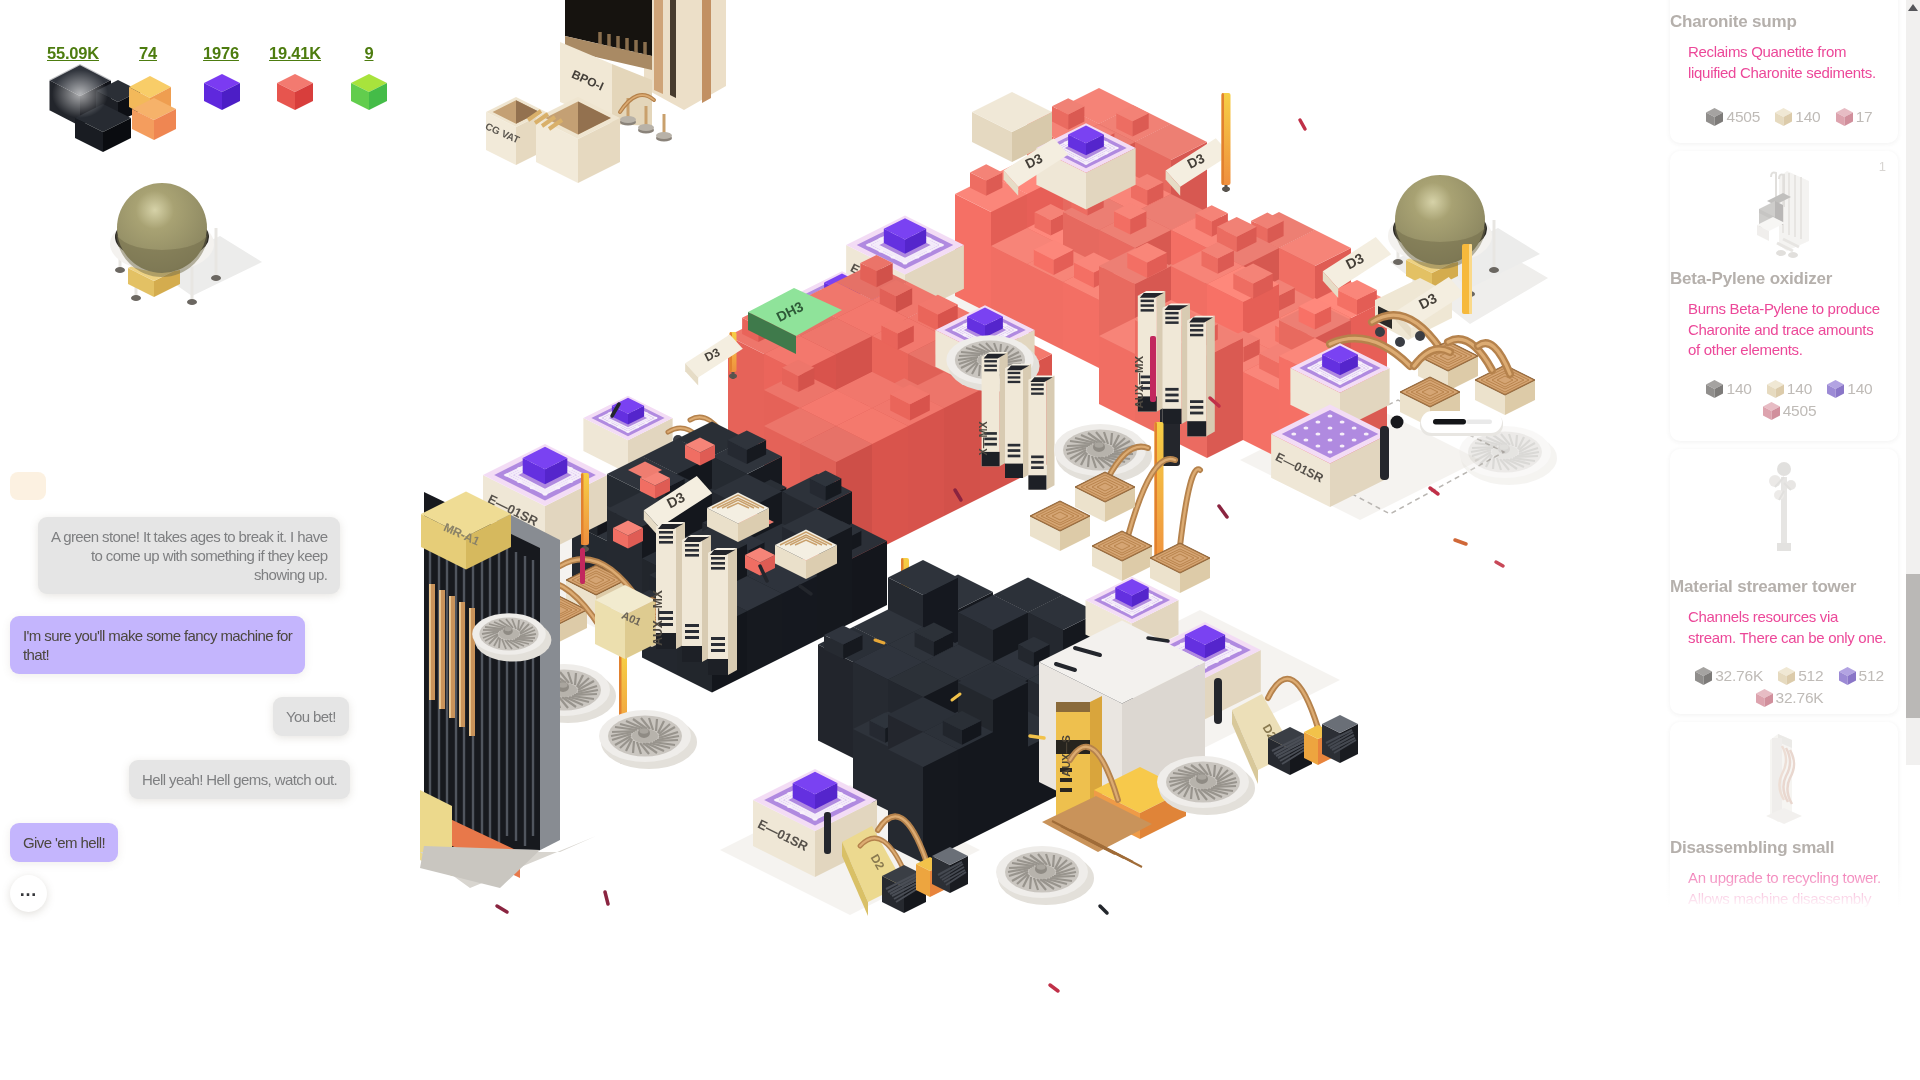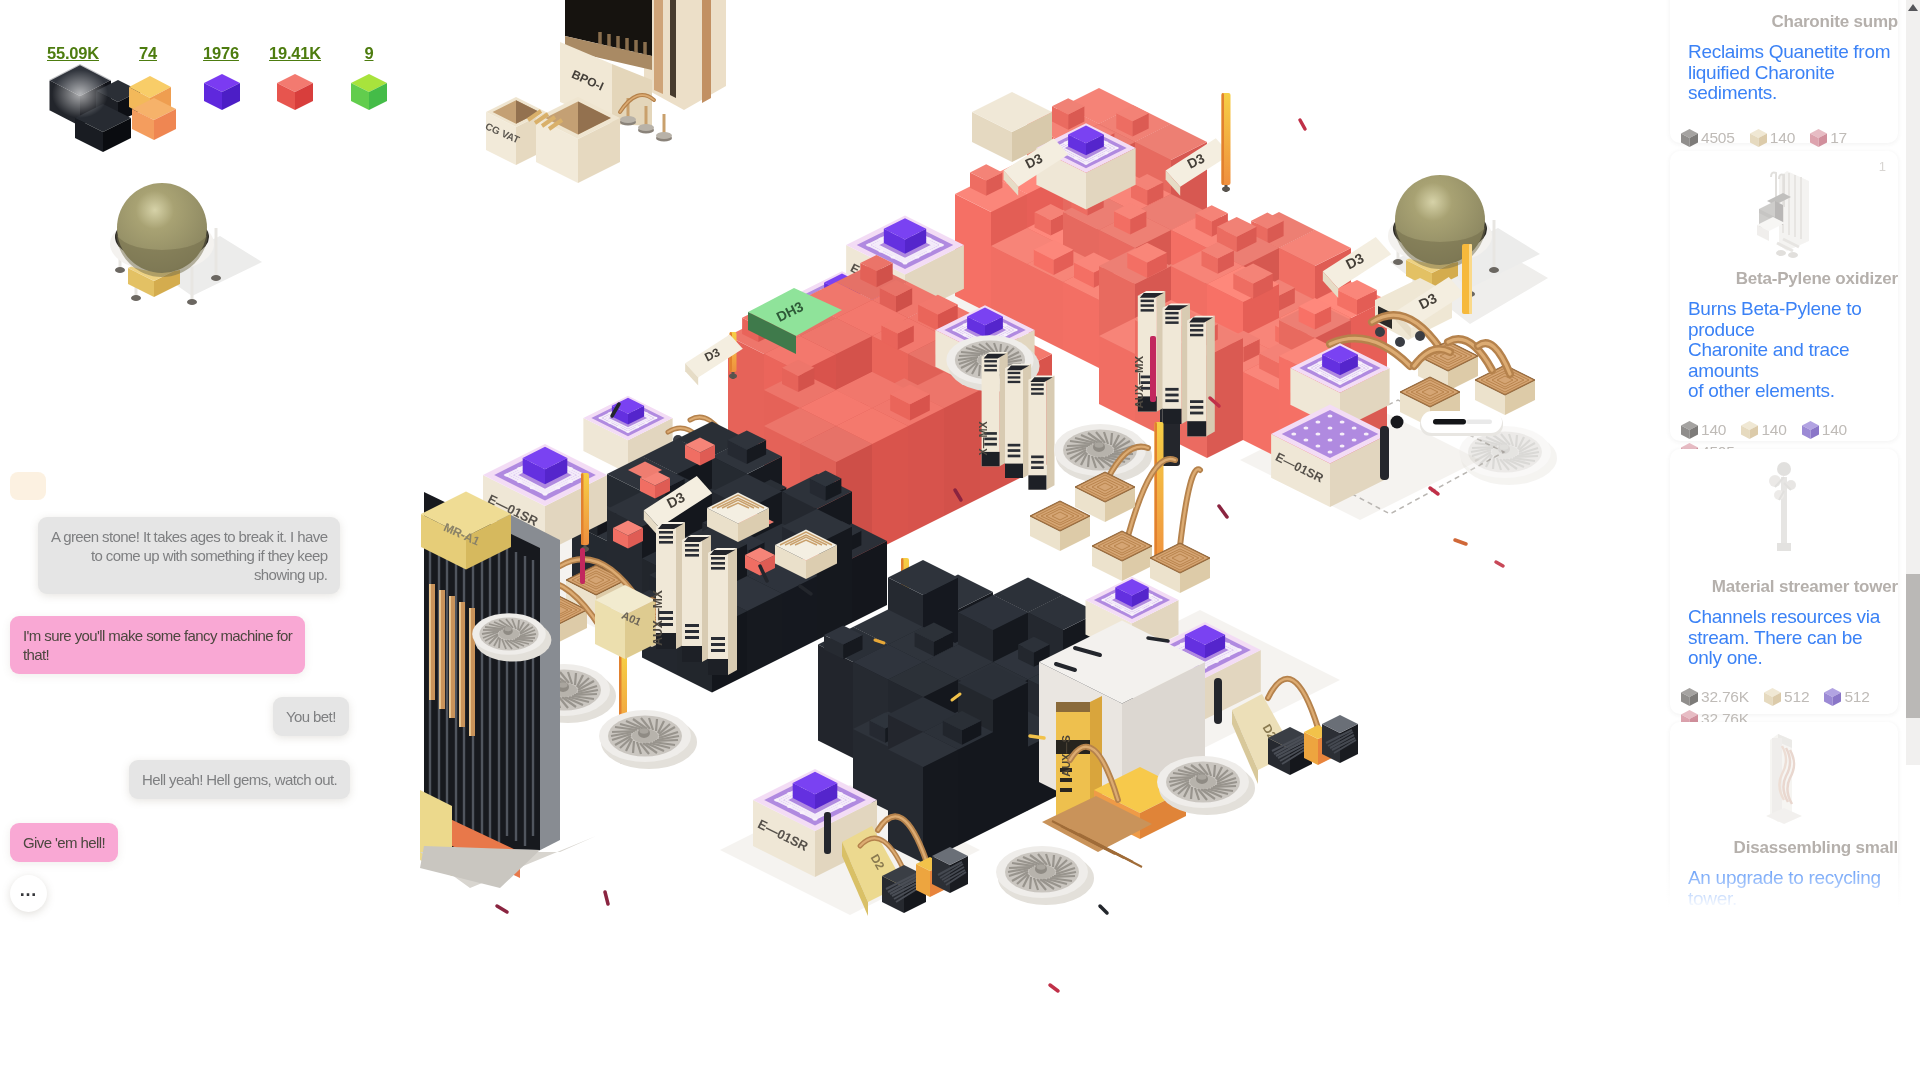--- a/index.html
+++ b/index.html
@@ -3,26 +3,26 @@
 <meta charset="utf-8">
 <style>
   html,body { margin:0; padding:0; width:1920px; height:1080px; overflow:hidden;
     background:#ffffff; font-family:"Liberation Sans", sans-serif; }
   .abs { position:absolute; }
   .hudnum { position:absolute; top:44px; font-size:16.5px; font-weight:700; color:#4d7c0f;
     letter-spacing:-0.2px; transform:translateX(-50%);text-decoration:underline; }
   .bubble { position:absolute; border-radius:9px; font-size:15px; line-height:19px;
     letter-spacing:-0.6px; padding:10px 13px; box-shadow:0 2px 8px rgba(120,110,90,0.18); }
   .bw { background:#e5e5e5; color:#7e7f81; }
-  .bo { background:#f9a8d4; color:#4c473f; box-shadow:0 2px 8px rgba(120,110,90,0.12); }
+  .bo { background:#c4b5fd; color:#4c473f; box-shadow:0 2px 8px rgba(120,110,90,0.12); }
   .card { position:absolute; left:1670px; width:228px; background:#ffffff; border-radius:10px;
     box-shadow:0 1px 5px rgba(60,55,50,0.07); }
-  .ct { text-align:right; font-size:17px; font-weight:700; color:#b5b0ac; letter-spacing:-0.2px; }
-  .cd { margin:10px 0 0 18px; font-size:19px; line-height:20.5px; color:#3b82f6; letter-spacing:-0.3px; }
-  .cr { text-align:left; font-size:15.5px; color:#bfbbb7; margin-top:18px; letter-spacing:-0.2px; }
+  .ct { text-align:left; font-size:17px; font-weight:700; color:#b5b0ac; letter-spacing:-0.2px; }
+  .cd { margin:10px 0 0 18px; font-size:15px; line-height:20.5px; color:#ec4899; letter-spacing:-0.3px; }
+  .cr { text-align:center; font-size:15.5px; color:#bfbbb7; margin-top:18px; letter-spacing:-0.2px; }
   .cr svg { vertical-align:-5px; margin-right:2px; margin-left:10px; }
 </style>
 </head>
 <body>
 
 <svg class="abs" style="left:0;top:0" width="1920" height="1080" viewBox="0 0 1920 1080">
 <defs>
 <linearGradient id="gpole" x1="0" y1="0" x2="0" y2="1">
   <stop offset="0" stop-color="#f6cf45"></stop>
         <stop offset="1" stop-color="#ef8f3e"></stop>

